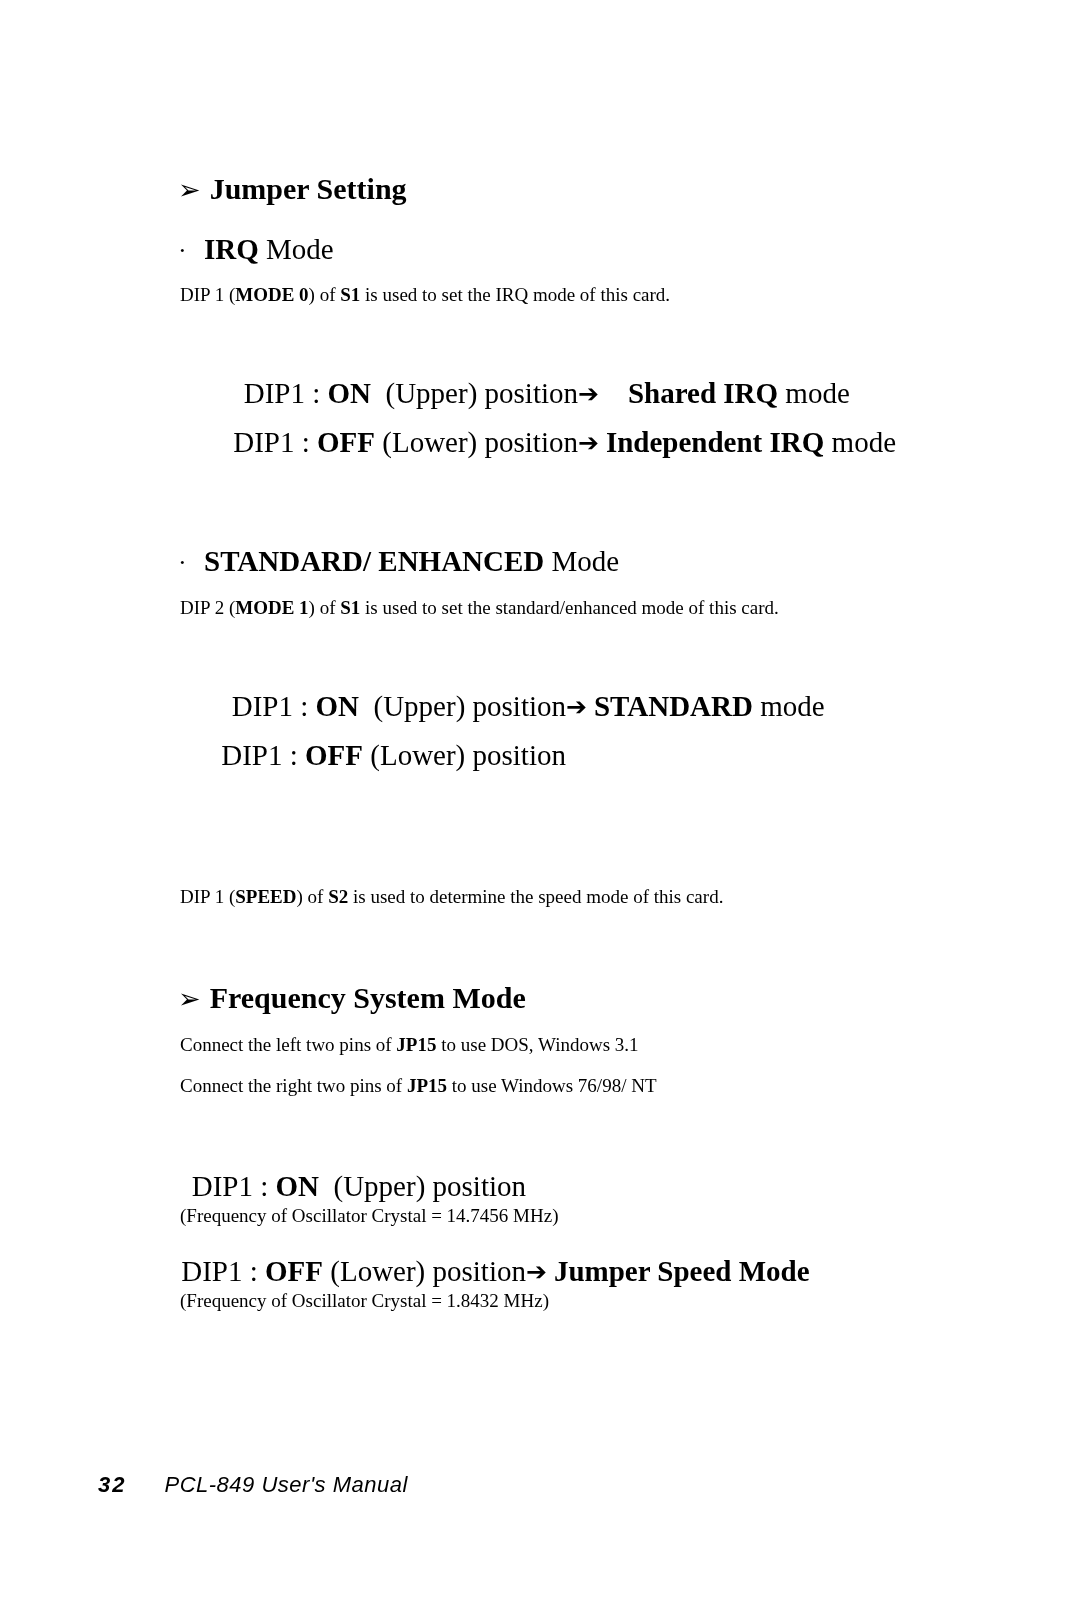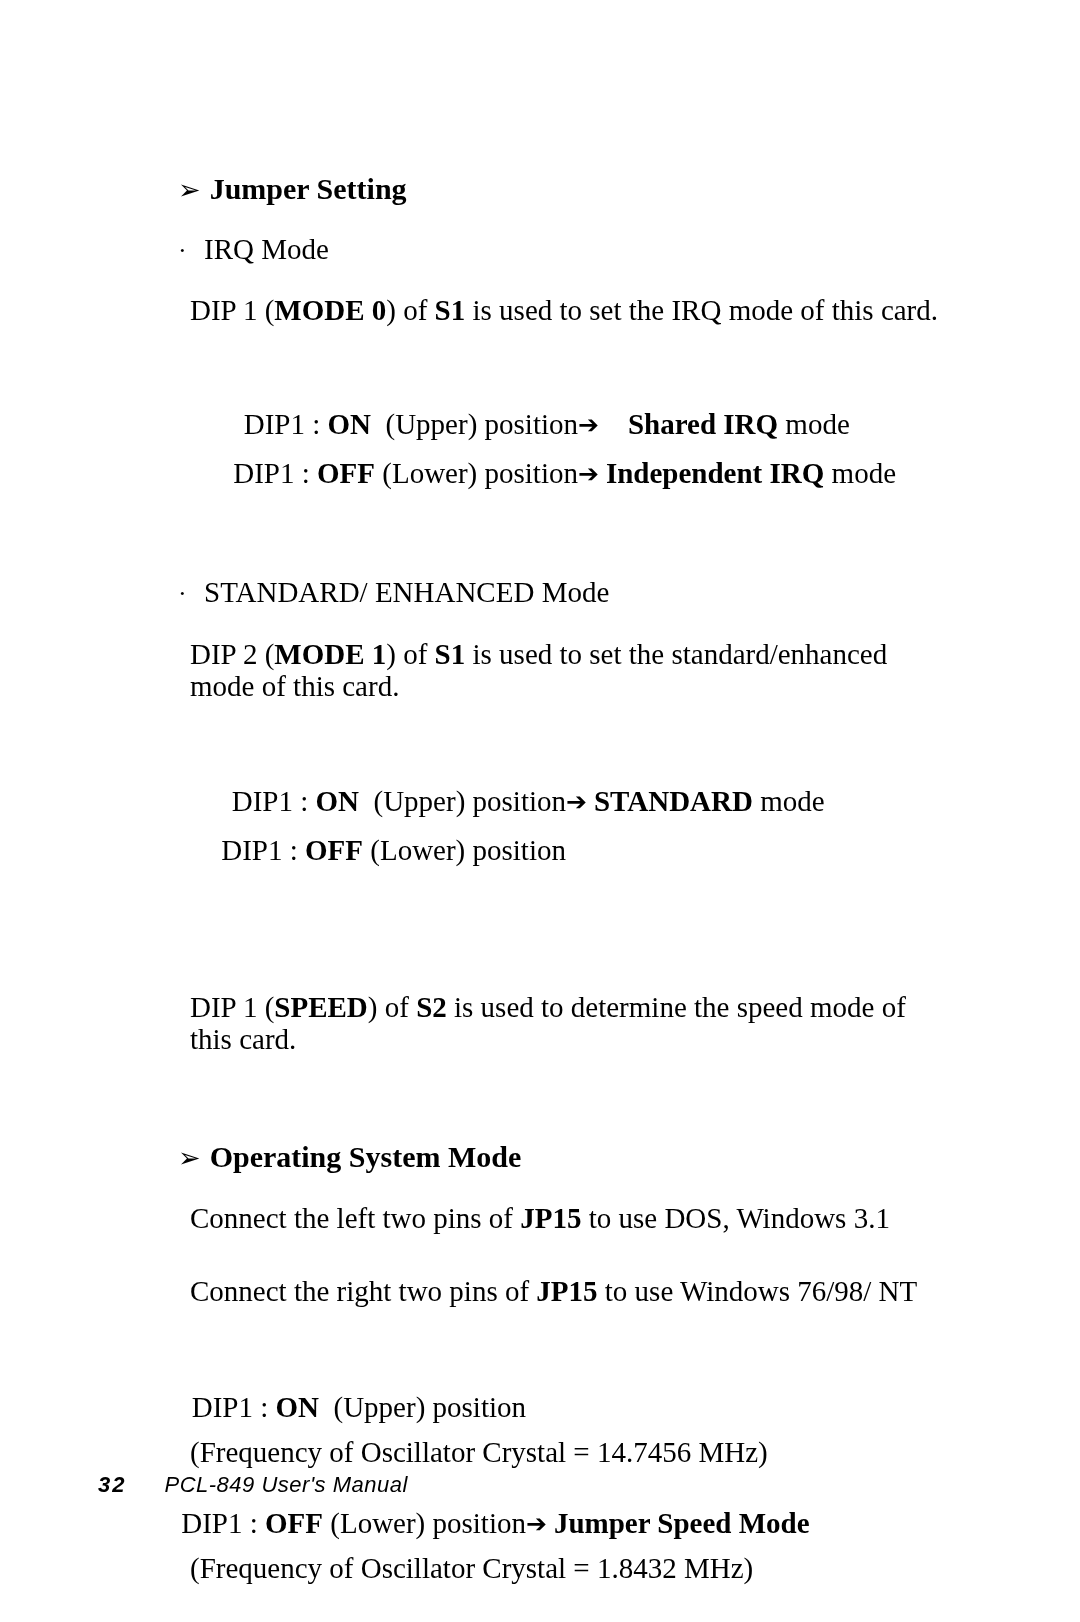--- a/index.html
+++ b/index.html
@@ -48,26 +48,26 @@
     line-height: 1.15;
     margin: 0;
     white-space: nowrap;
   }
   .sub .dot {
     display: inline-block;
     width: 26px;
     font-size: 26px;
     line-height: 1;
   }
-  .sub b { font-weight: normal; }
+  .sub b { font-weight: bold; }
 
   .para {
-    font-size: 29px;
+    font-size: 19px;
     line-height: 1.12;
-    margin: 12px;
+    margin: 2px;
     text-align: left;
   }
   .para b { font-weight: bold; }
 
   .row {
     font-size: 29px;
     line-height: 1.14;
     margin: 0;
     display: flex;
     align-items: baseline;
@@ -186,21 +186,21 @@
 
     <div class="gap-xs"></div>
 
     <p class="para" style="width:730px"><span>DIP 1 (</span><b>SPEED</b><span>) of </span><b>S2</b><span> is used to determine the speed mode of this card.</span></p>
 
     <div class="gap-l"></div>
     <div class="gap-xs"></div>
 
     <div class="h2">
       <span class="wing">➢</span>
-      <span>Operating System Mode</span>
+      <span>Frequency System Mode</span>
     </div>
 
     <div class="gap-xs"></div>
 
     <p class="para"><span>Connect the left two pins of </span><b>JP15</b><span> to use DOS, Windows 3.1</span></p>
 
     <div class="gap-xs"></div>
 
     <p class="para"><span>Connect the right two pins of </span><b>JP15</b><span> to use Windows 76/98/ NT</span></p>
 

